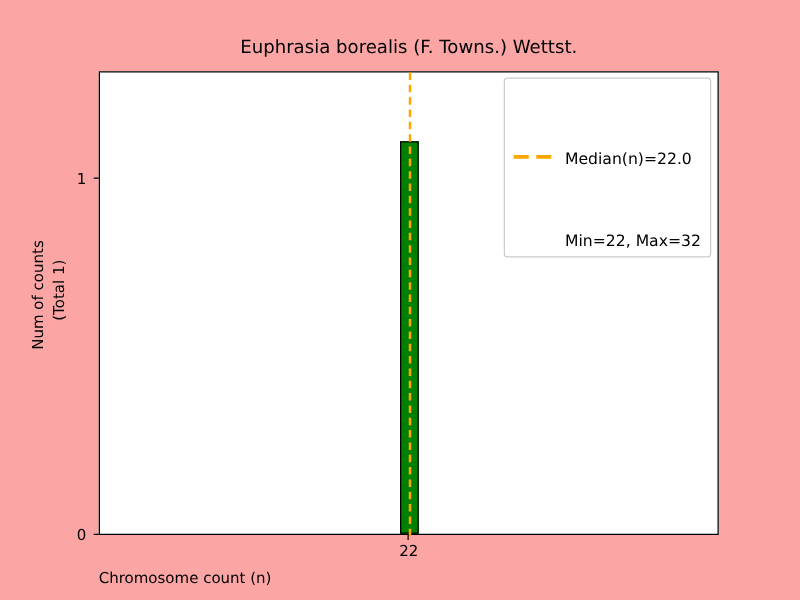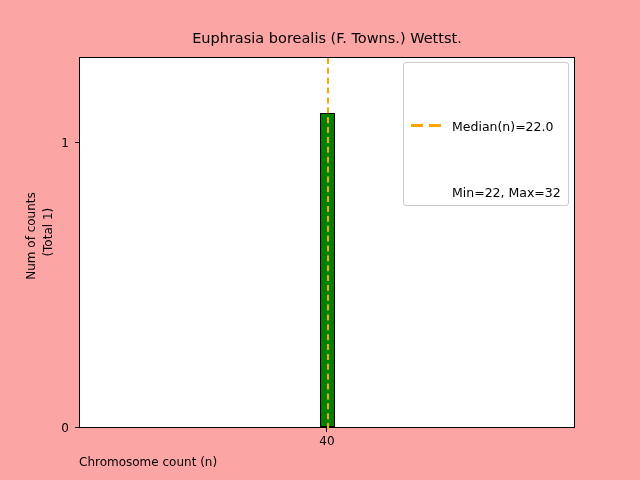--- a/index.html
+++ b/index.html
@@ -176,21 +176,21 @@
     <div class="median-line" style="left: 247px; top: 0px; height: 371px;"></div>
   </div>
 
   <div class="ytick-mark" style="left: 75px; top: 427px;"></div>
   <div class="ytick-label" style="left: 43px; top: 421px; width: 26px;">0</div>
 
   <div class="ytick-mark" style="left: 75px; top: 142px;"></div>
   <div class="ytick-label" style="left: 43px; top: 136px; width: 26px;">1</div>
 
   <div class="xtick-mark" style="left: 326px; top: 428px;"></div>
-  <div class="xtick-label" style="left: 306px; top: 434px; width: 42px;">40</div>
+  <div class="xtick-label" style="left: 306px; top: 434px; width: 42px;">22</div>
 
   <div id="xlabel">Chromosome count (n)</div>
 
   <div id="ylabel-wrap">
     <div id="ylabel">Num of counts
   (Total 1)</div>
   </div>
 
   <div id="legend">
     <div class="legend-row">

